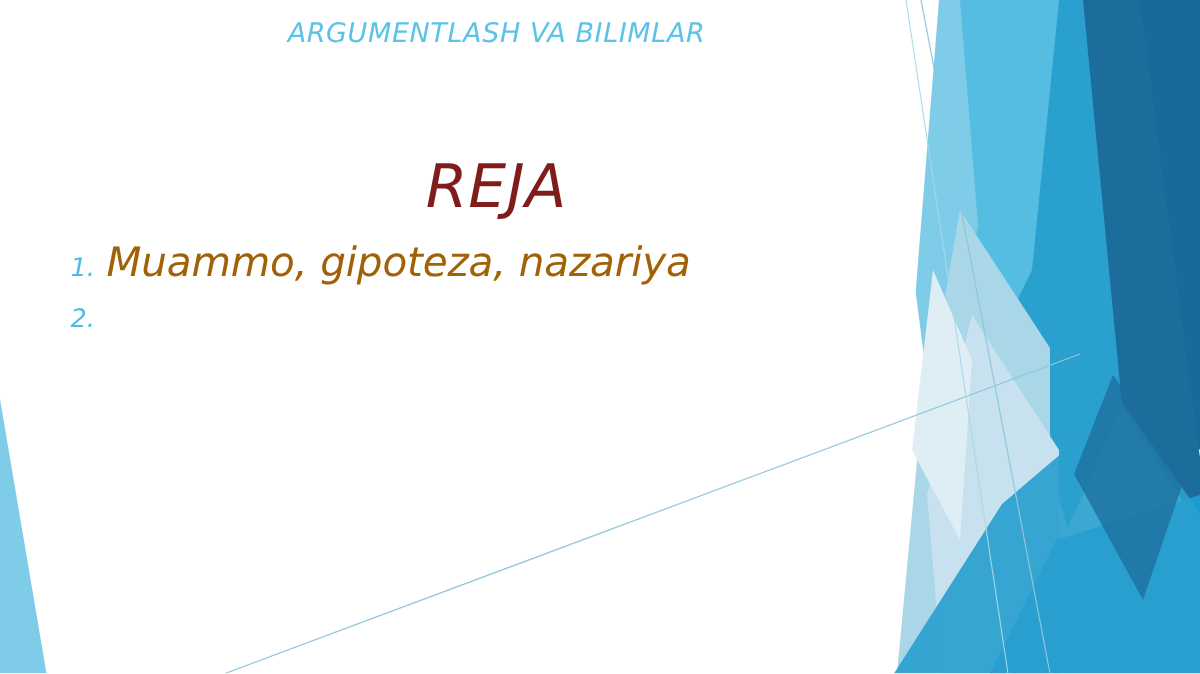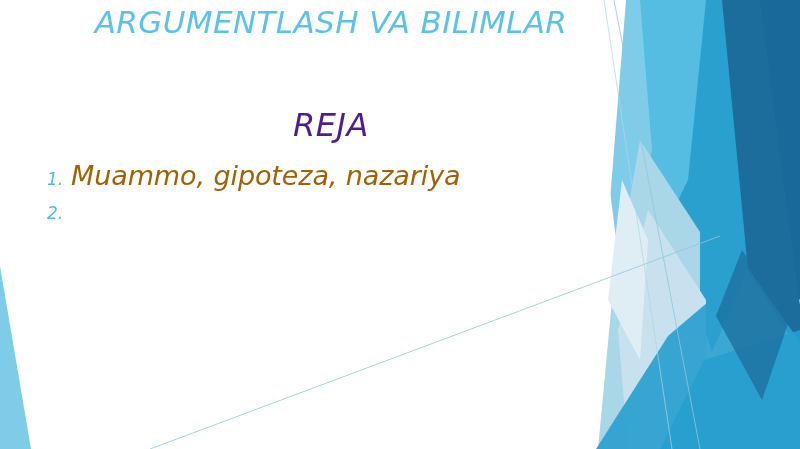--- a/index.html
+++ b/index.html
@@ -37,43 +37,43 @@
     position: absolute;
     left: 16px;
     top: 4px;
     width: 630px;
     text-align: center;
   }
   .title-line {
     font-family: "DejaVu Sans", sans-serif;
     font-style: italic;
     font-weight: 400;
-    font-size: 31px;
+    font-size: 18px;
     line-height: 37px;
     letter-spacing: 0.4px;
     color: #5BC2E8;
     white-space: nowrap;
   }
   .title-line.l2 {
     font-size: 26.5px;
     letter-spacing: 0.2px;
   }
 
   .reja {
     position: absolute;
     left: 16px;
     top: 105px;
     width: 630px;
     text-align: center;
     font-family: "DejaVu Sans", sans-serif;
     font-style: italic;
     font-weight: 400;
-    font-size: 32px;
+    font-size: 40px;
     line-height: 40px;
-    color: #4c1d95;
+    color: #7f1d1d;
     letter-spacing: 0.5px;
   }
 
   .agenda {
     position: absolute;
     left: 47px;
     top: 157px;
     width: 600px;
   }
   .agenda-item {

